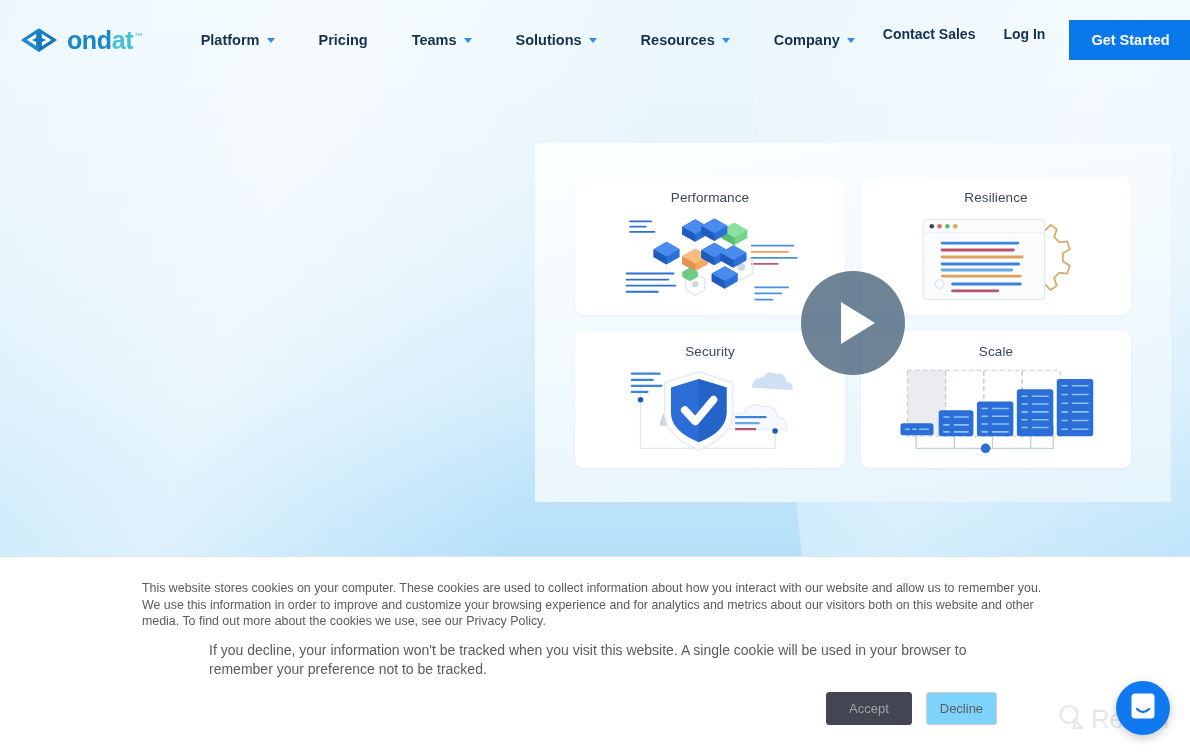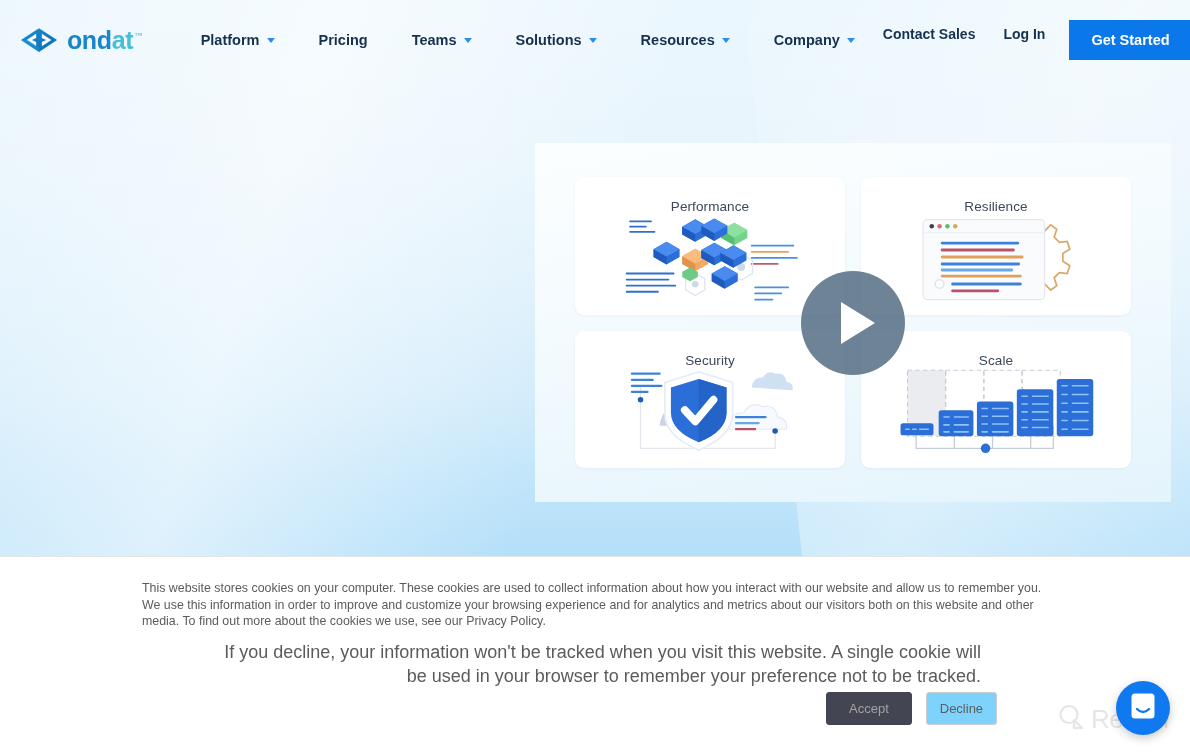--- a/index.html
+++ b/index.html
@@ -197,21 +197,21 @@
   }
   .icard {
     background: #ffffff;
     border-radius: 9px;
     position: relative;
     overflow: hidden;
     box-shadow: 0 1px 3px rgba(40,90,140,0.06);
   }
   .icard-title {
     position: absolute;
-    top: 22px; left: 0; right: 0;
+    top: 13px; left: 0; right: 0;
     text-align: center;
     font-size: 13.5px;
     font-weight: 500;
     color: #3c4858;
     letter-spacing: 0.1px;
   }
   .icard-art { position: absolute; left: 0; right: 0; top: 34px; bottom: 8px; }
   .icard-art svg { width: 100%; height: 100%; display: block; }
 
   .play-btn {
@@ -250,24 +250,23 @@
     width: 906px;
     font-size: 12.4px;
     line-height: 1.33;
     color: #5b5b5b;
     text-align: left;
   }
   .cookie-p2 {
     position: absolute;
     left: 209px; top: 84px;
     width: 772px;
-    font-size: 18px;
+    font-size: 14px;
     line-height: 1.33;
     color: #5b5b5b;
-    text-align: right;
   }
   .cookie-actions {
     position: absolute;
     left: 826px; top: 692px;
     display: flex;
     gap: 14px;
     z-index: 41;
   }
   .btn-accept {
     background: #434552;

